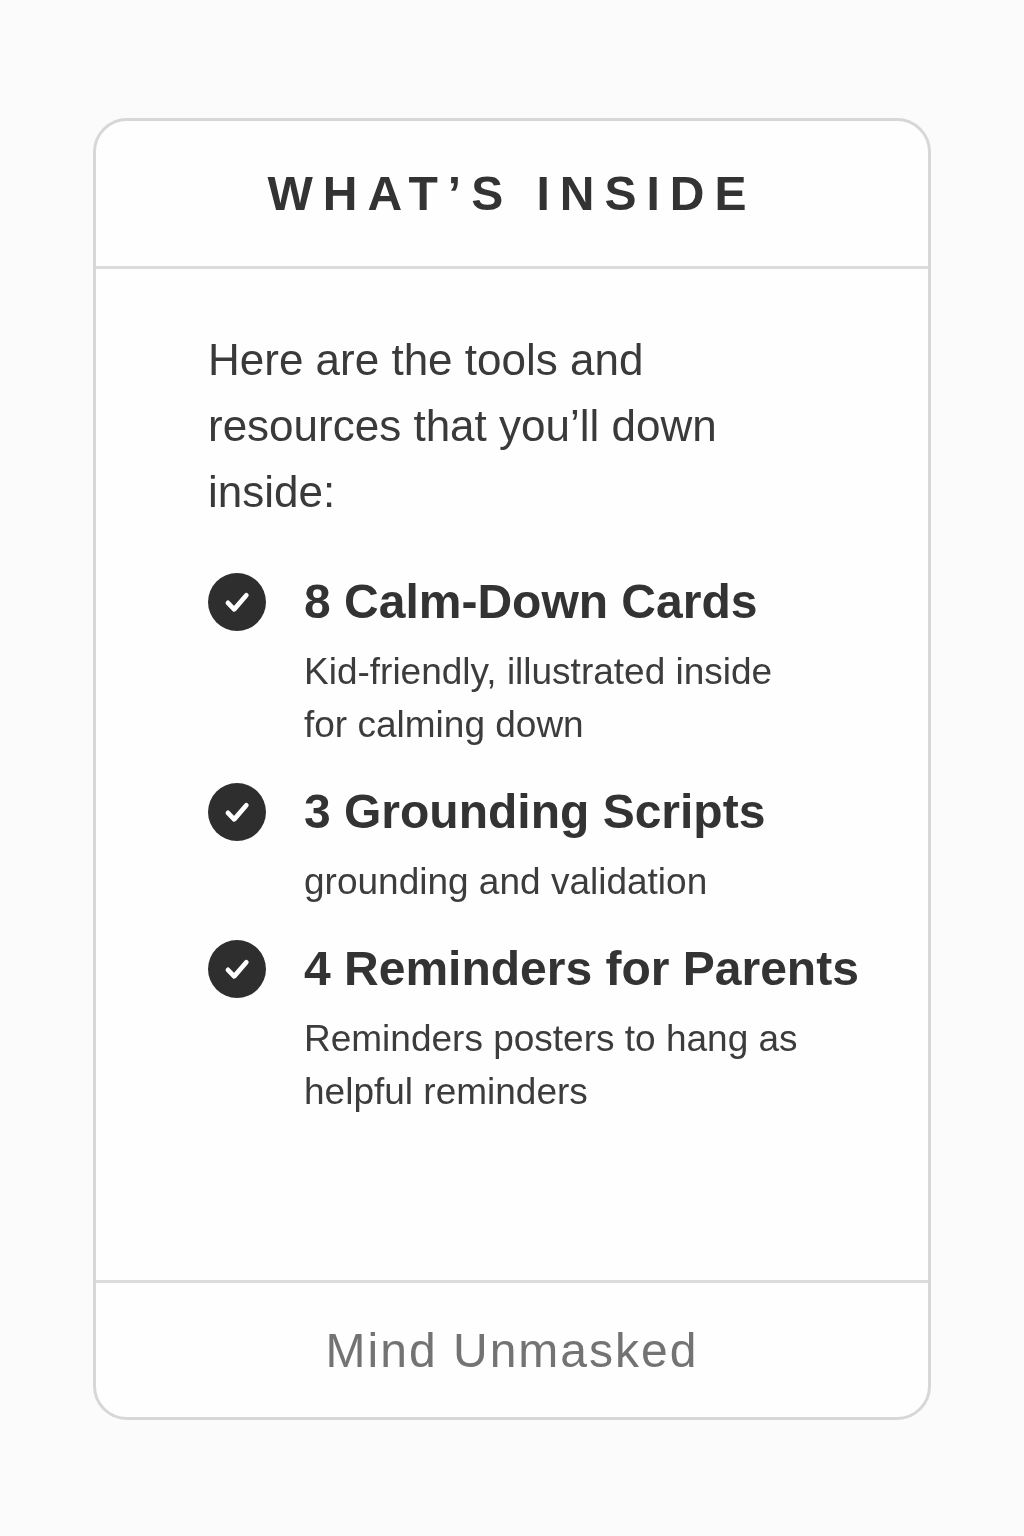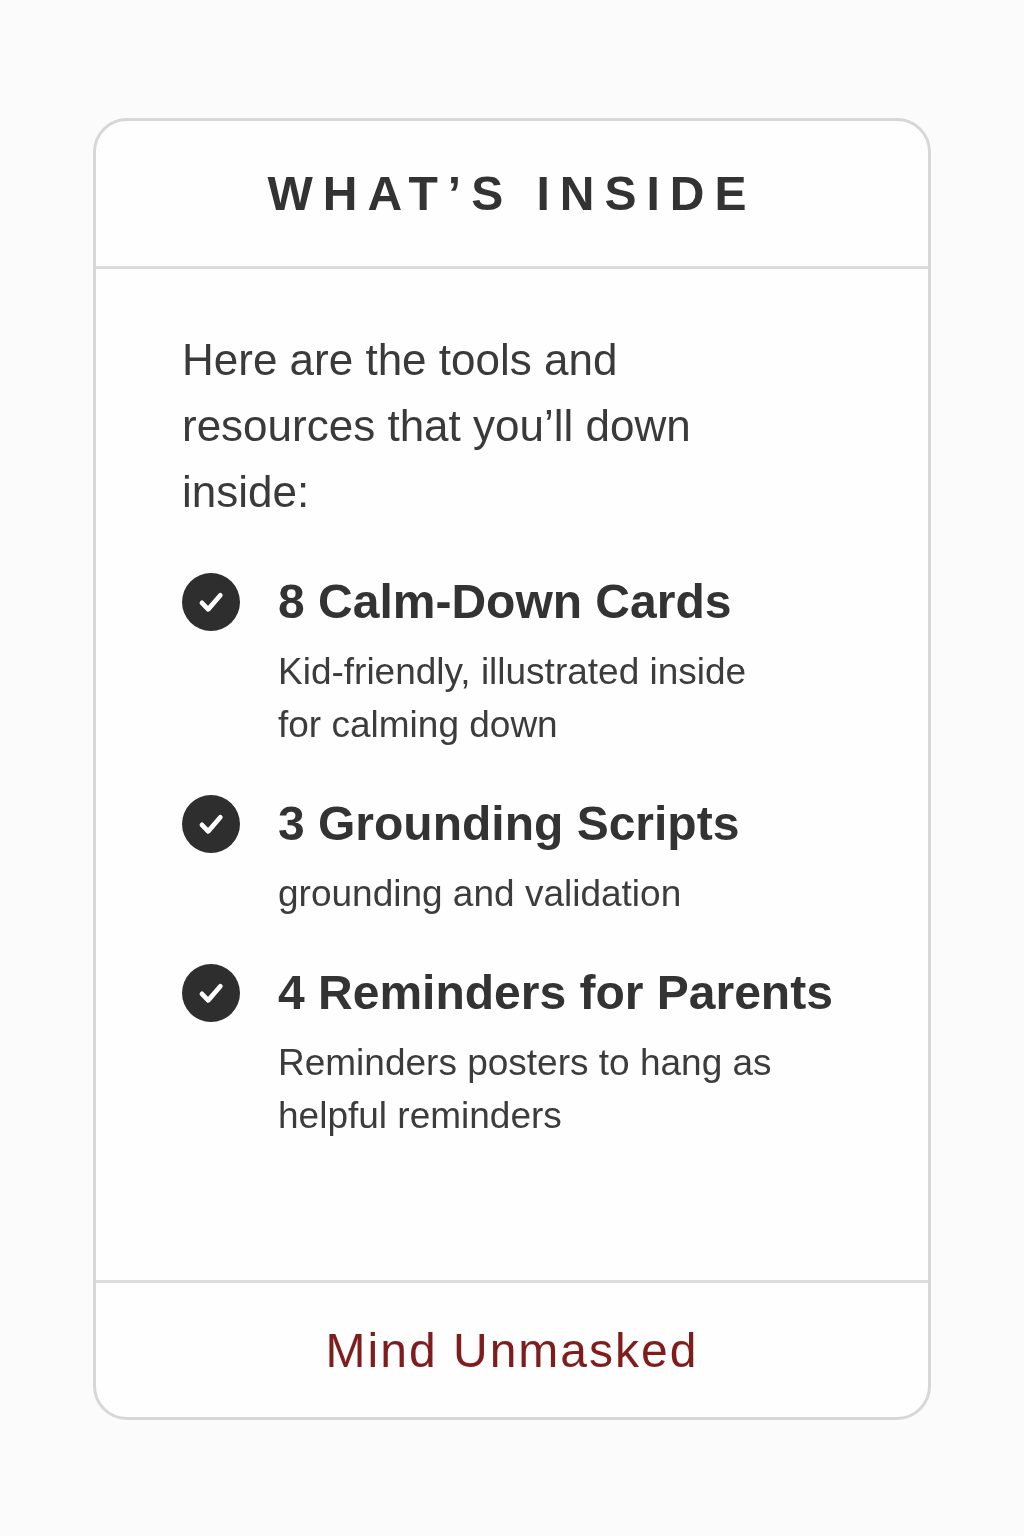--- a/index.html
+++ b/index.html
@@ -30,32 +30,32 @@
   }
   .card-title {
     font-size: 48px;
     font-weight: 700;
     letter-spacing: 10px;
     color: #333333;
     white-space: nowrap;
   }
   .card-body {
     flex: 1 1 auto;
-    padding: 58px 40px 0 86px;
+    padding: 58px 40px 0 112px;
   }
   .intro {
     font-size: 44px;
     line-height: 66px;
     color: #3a3a3a;
     margin-bottom: 48px;
   }
   .items {
     display: flex;
     flex-direction: column;
-    gap: 44px;
+    gap: 32px;
   }
   .item {
     display: flex;
     align-items: flex-start;
   }
   .item-icon {
     flex: 0 0 auto;
     width: 58px; height: 58px;
     border-radius: 50%;
     background: #2e2e2e;
@@ -81,21 +81,21 @@
   .card-footer {
     flex: 0 0 auto;
     height: 137px;
     border-top: 3px solid #dcdcdc;
     display: flex;
     align-items: center;
     justify-content: center;
   }
   .footer-brand {
     font-size: 48px;
-    color: #7f1d1d;
+    color: #737373;
     letter-spacing: 2px;
     white-space: nowrap;
   }
 </style>
 </head>
 <body>
 
 <div class="card">
 
   <div class="card-header">

